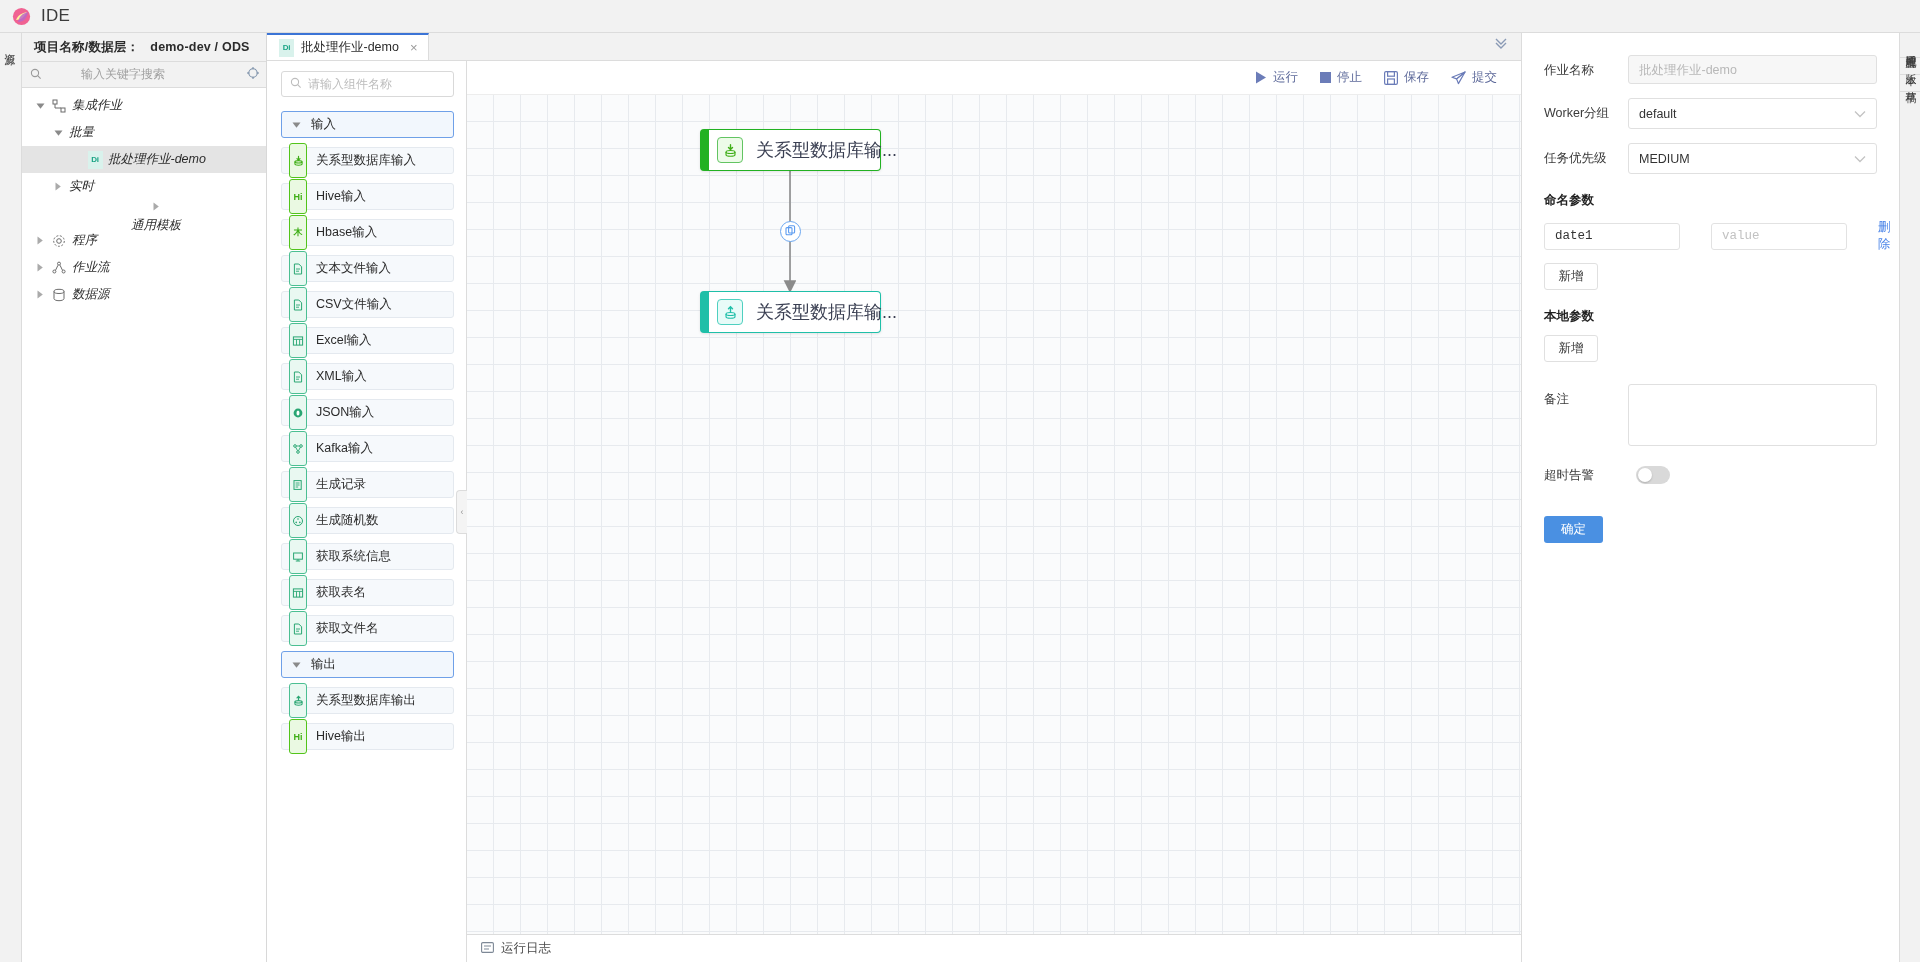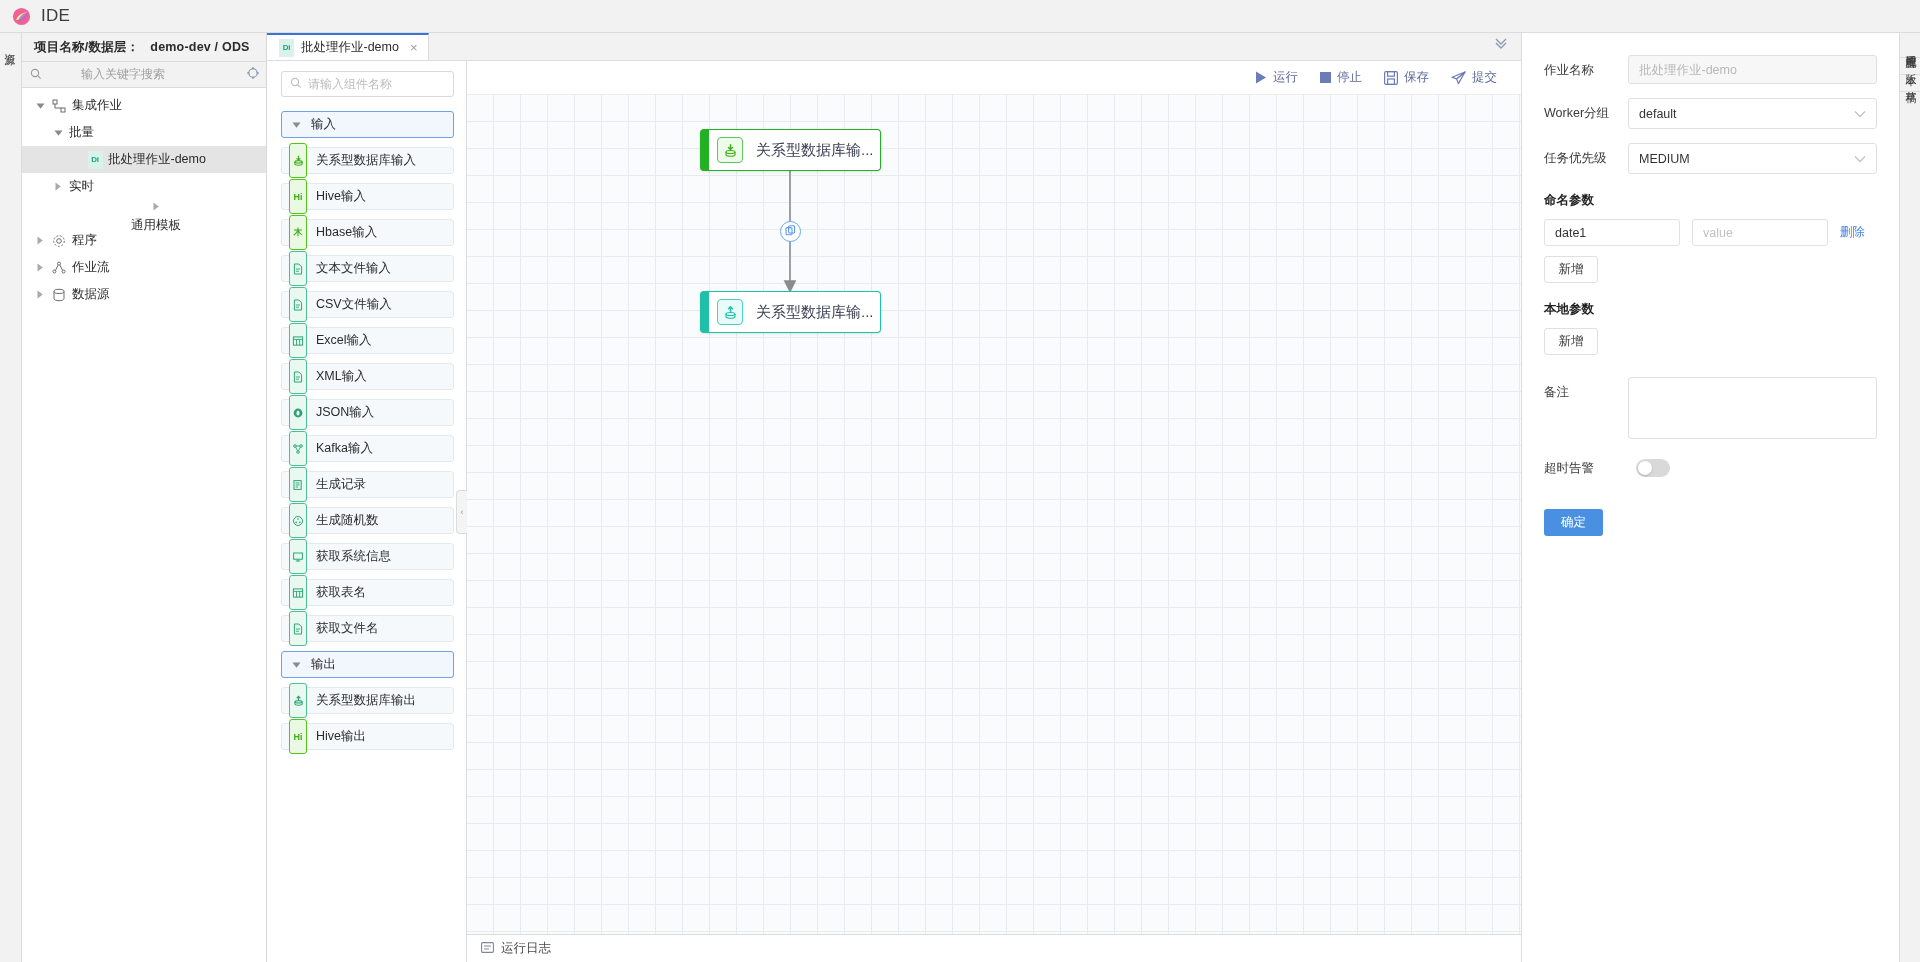--- a/index.html
+++ b/index.html
@@ -70,21 +70,21 @@
   .tnode {
     display: flex; align-items: center; height: 27px;
     font-size: 12.5px; color: #2b2b2b; cursor: pointer; gap: 5px;
     padding-right: 6px;
   }
   .tnode.selected { background: #e4e4e4; }
   .tnode .caret {
     width: 12px; flex: 0 0 12px; display: flex; align-items: center; justify-content: center;
   }
   .tnode .ticon { width: 16px; flex: 0 0 16px; display: flex; align-items: center; justify-content: center; }
-  .tnode .tlabel { white-space: nowrap; }
+  .tnode .tlabel { white-space: nowrap; font-style: italic; }
   .di-badge {
     width: 15px; height: 18px; border-radius: 0;
     background: #d9f2ec; color: #19a384;
     font-size: 8px; display: flex; align-items: center; justify-content: center;
     font-weight: bold; letter-spacing: -.3px;
   }
 
   
   .editor-area { flex: 1; display: flex; flex-direction: column; min-width: 0; background: #fff; }
 
@@ -189,21 +189,21 @@
     cursor: move;
   }
   .flow-node.in  { border: 1.5px solid #22b122; border-left: 9px solid #22b122; }
   .flow-node.out { border: 1.5px solid #1fbfa8; border-left: 9px solid #1fbfa8; }
   .node-ico {
     width: 26px; height: 26px; flex: 0 0 26px; border-radius: 4px;
     display: flex; align-items: center; justify-content: center;
   }
   .node-ico.in  { border: 1.3px solid #62c462; background: #edfbe9; }
   .node-ico.out { border: 1.3px solid #4fd0c0; background: #e8fbf8; }
-  .node-label { font-size: 15px; color: #3a3f52; white-space: nowrap; }
+  .node-label { font-size: 18px; color: #3a3f52; white-space: nowrap; }
 
   .edge-svg { position: absolute; left: 0; top: 0; overflow: visible; pointer-events: none; }
   .edge-badge {
     position: absolute; width: 21px; height: 21px; border-radius: 50%;
     background: #fff; border: 1.4px solid #6aa6f0;
     display: flex; align-items: center; justify-content: center; cursor: pointer;
   }
 
   .statusbar {
     height: 28px; flex: 0 0 28px;
@@ -230,21 +230,21 @@
   .fselect {
     width: 100%; height: 31px; border: 1px solid #e0e0e0; border-radius: 3px;
     background: #fff; padding: 0 26px 0 10px; font-size: 12.5px; color: #333;
     display: flex; align-items: center; position: relative; cursor: pointer;
   }
   .fselect .chev {
     position: absolute; right: 10px; top: 50%; transform: translateY(-50%);
     color: #c0c0c0;
   }
   .sect-title { font-size: 12.5px; color: #1f1f1f; font-weight: bold; margin: 18px 0 10px 0; }
-  .param-row { display: flex; align-items: center; gap: 12px; margin-bottom: 10px; }
+  .param-row { display: flex; align-items: center; gap: 31px; margin-bottom: 10px; font-family: Liberation Mono, monospace; }
   .param-input {
     width: 136px; height: 27px; border: 1px solid #e2e2e2; border-radius: 3px;
     padding: 0 10px; font-size: 12.5px; color: #333; font-family: inherit; outline: none; background: #fff;
   }
   .param-input::placeholder { color: #c2c2c2; }
   .link-del { font-size: 12.5px; color: #4a84e8; cursor: pointer; }
   .btn-add {
     height: 27px; min-width: 54px; padding: 0 13px;
     border: 1px solid #e0e0e0; border-radius: 3px; background: #fff;
     font-size: 12.5px; color: #3a3a3a; cursor: pointer; font-family: inherit;

